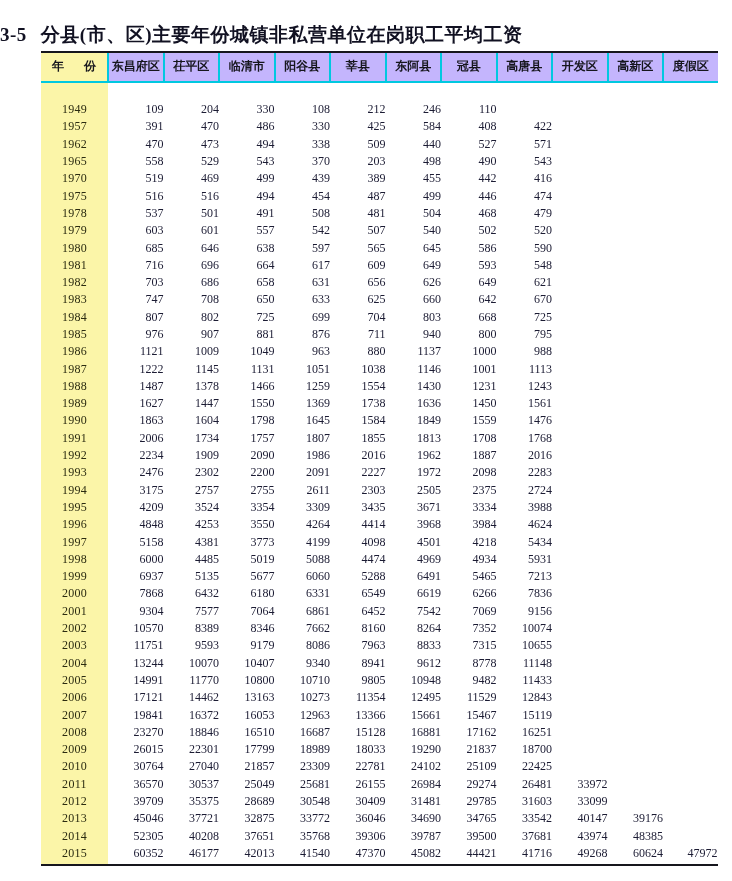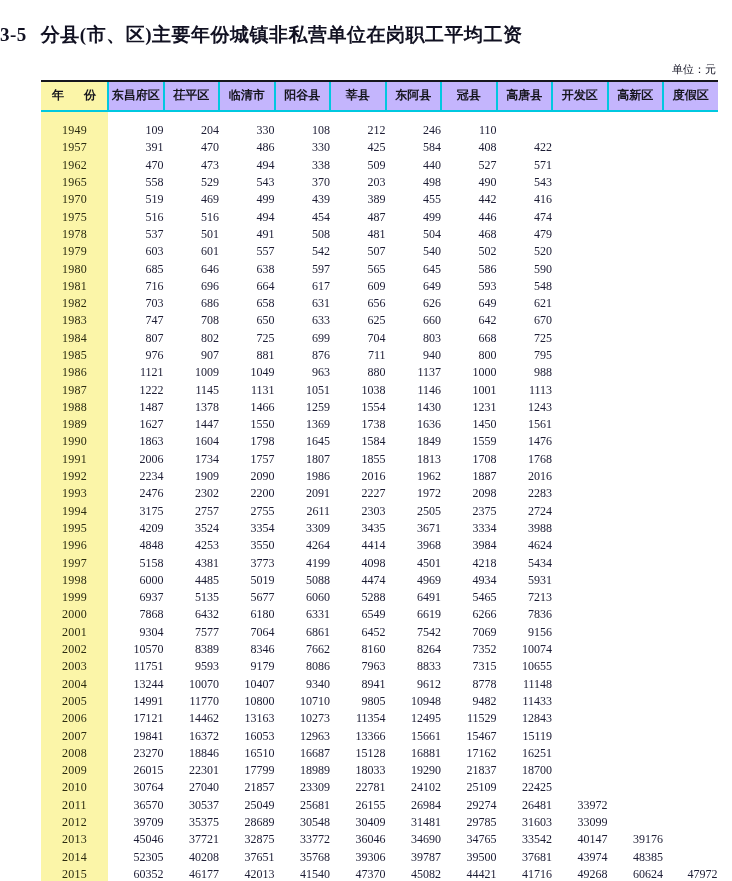--- a/index.html
+++ b/index.html
@@ -79,40 +79,39 @@
     font-variant-numeric: tabular-nums;
   }
   table.grid tbody td.year-cell {
     background: #fbf5a8;
     text-align: center;
     color: #2b2b10;
     border-right: none;
     letter-spacing: 0.3px;
   }
   table.grid tbody tr:first-child td {
-    padding-top: 11px;
+    padding-top: 19px;
   }
   table.grid tbody tr:last-child td {
     border-bottom: 2.5px solid #16161d;
     padding-bottom: 3px;
   }
   td.pad-r { padding-right: 12px; }
   .col-year { width: 62px; }
   .col-d { width: 53.5px; }
 </style>
 </head>
 <body>
 
 <div class="page">
 
   <div class="title">
     <span class="title-num">3-5</span><span>分县(市、区)主要年份城镇非私营单位在岗职工平均工资</span>
   </div>
 
-  <div class="unit-line">单位：元</div>
 
   <div class="table-wrap">
     <table class="grid">
       <thead>
         <tr>
           <th class="col-year">年　份</th>
           <th class="col-d">东昌府区</th>
           <th class="col-d">茌平区</th>
           <th class="col-d">临清市</th>
           <th class="col-d">阳谷县</th>

